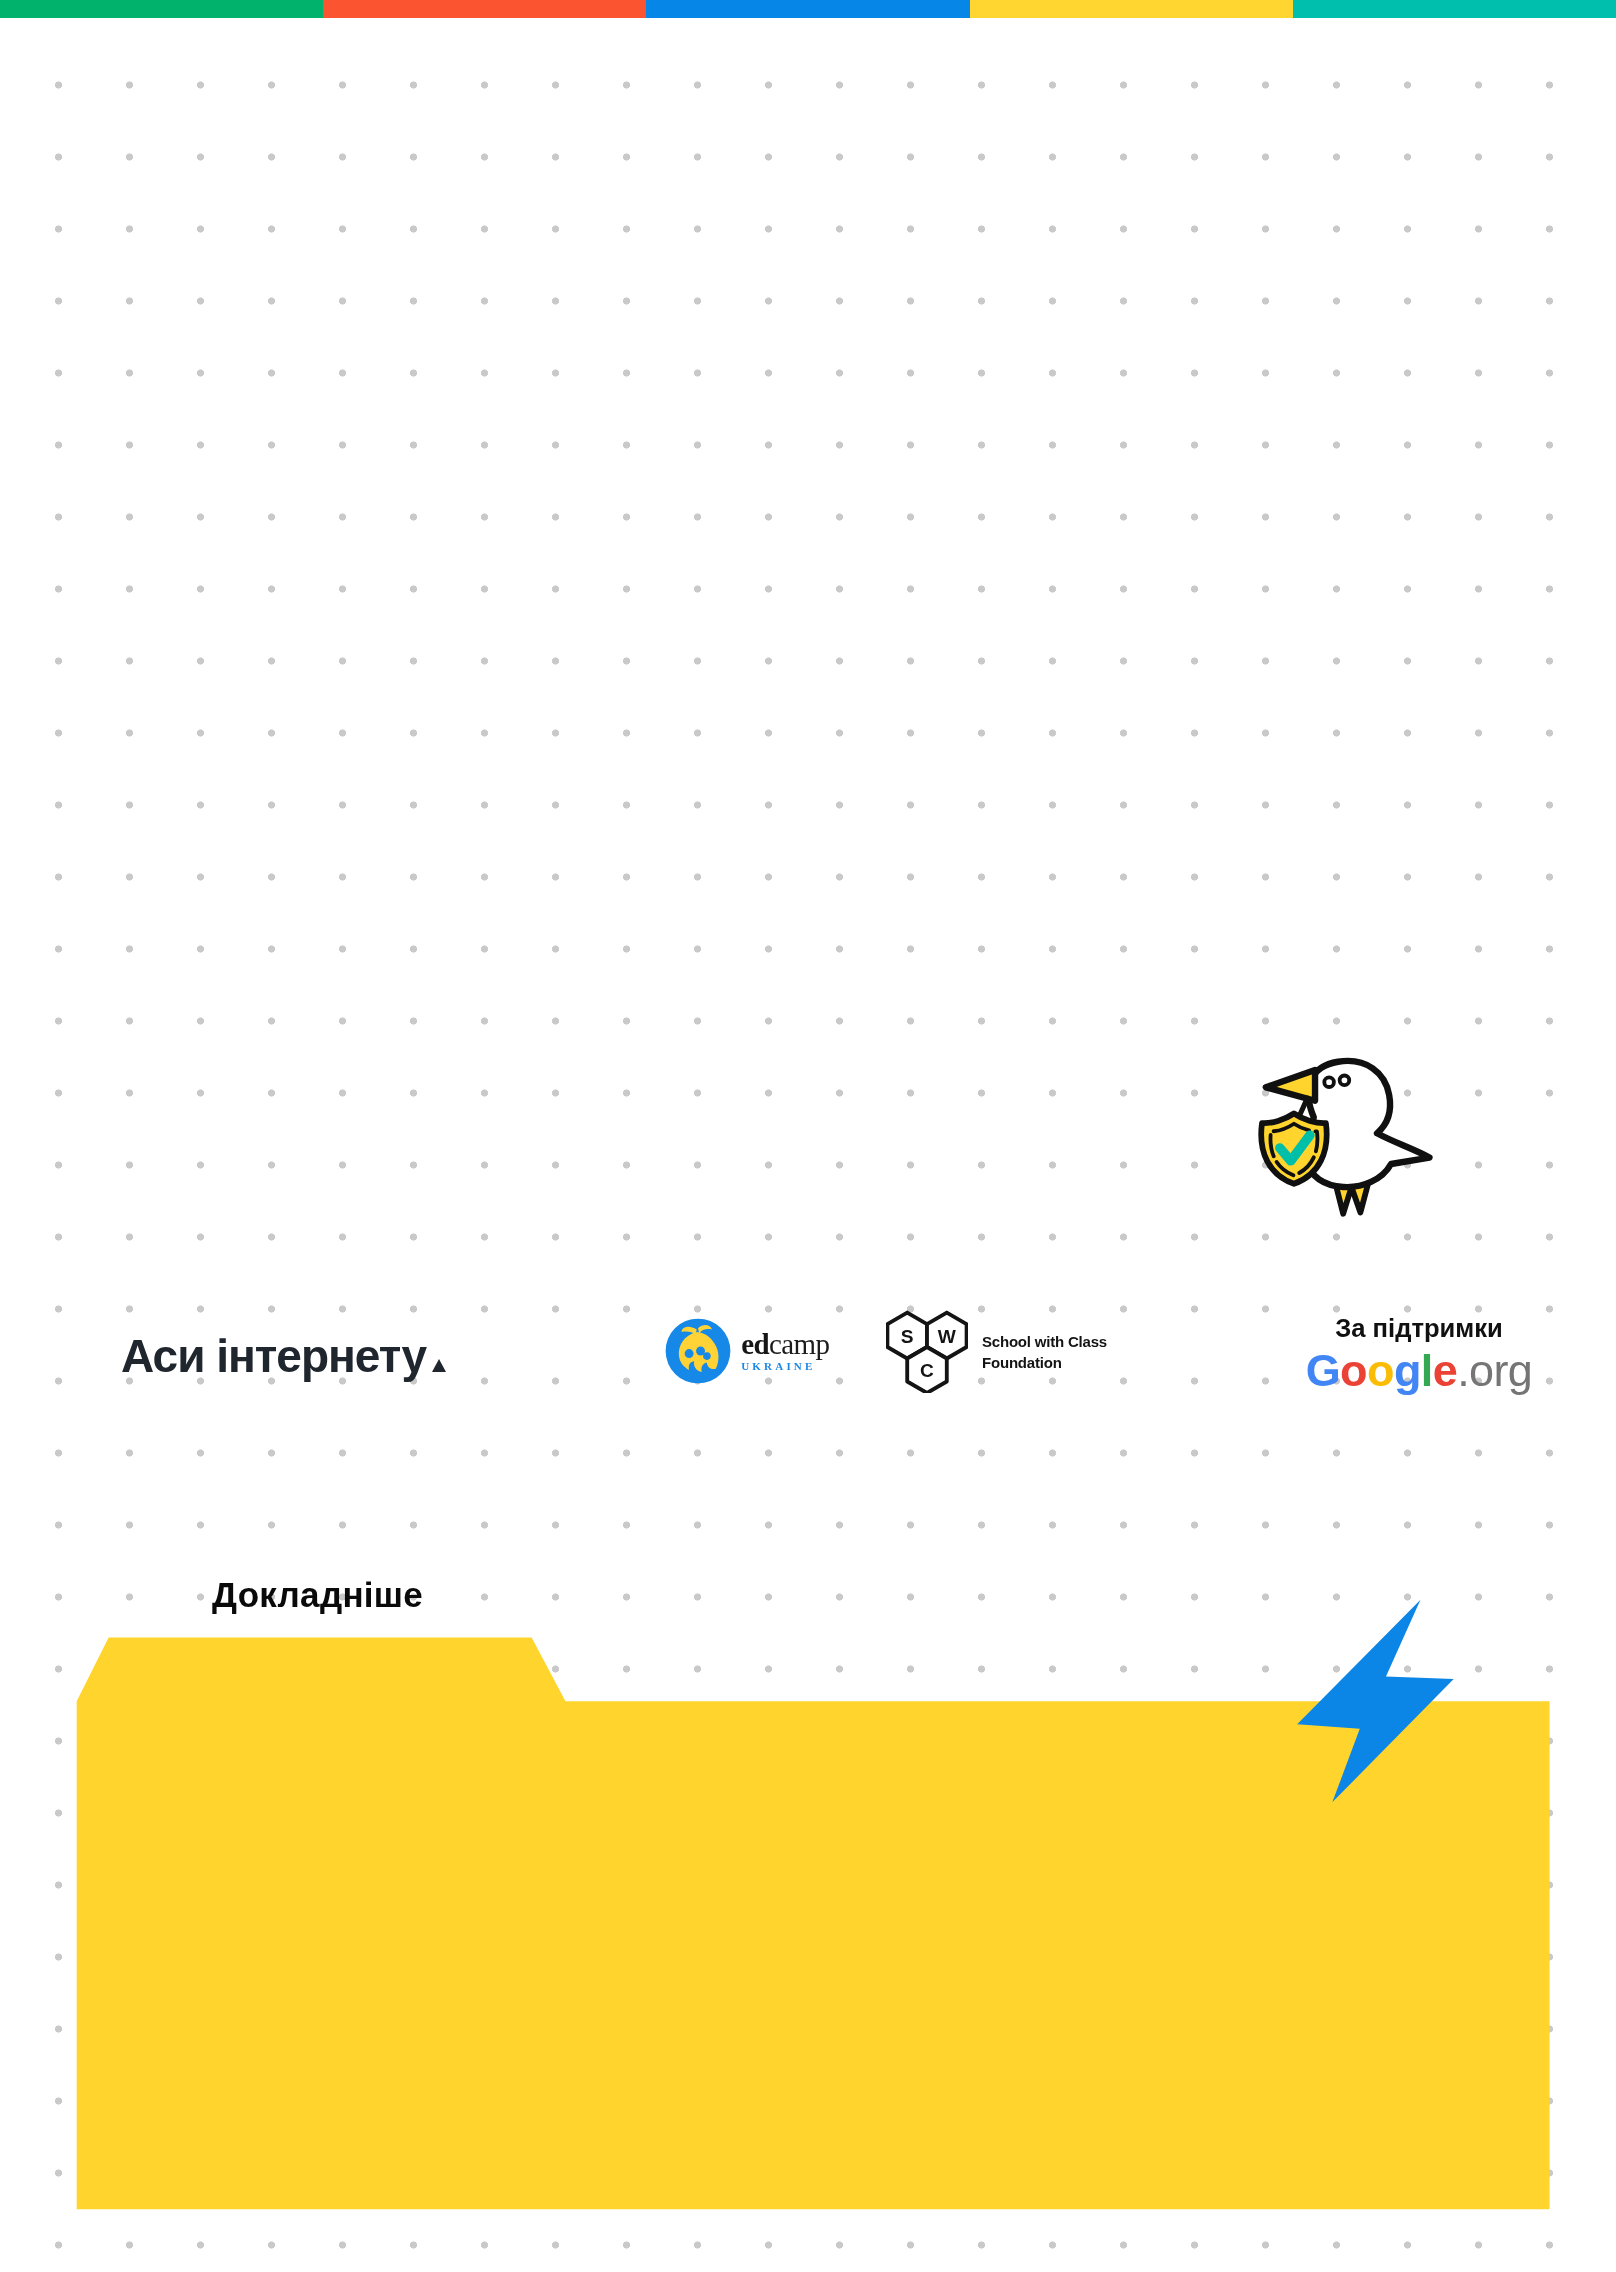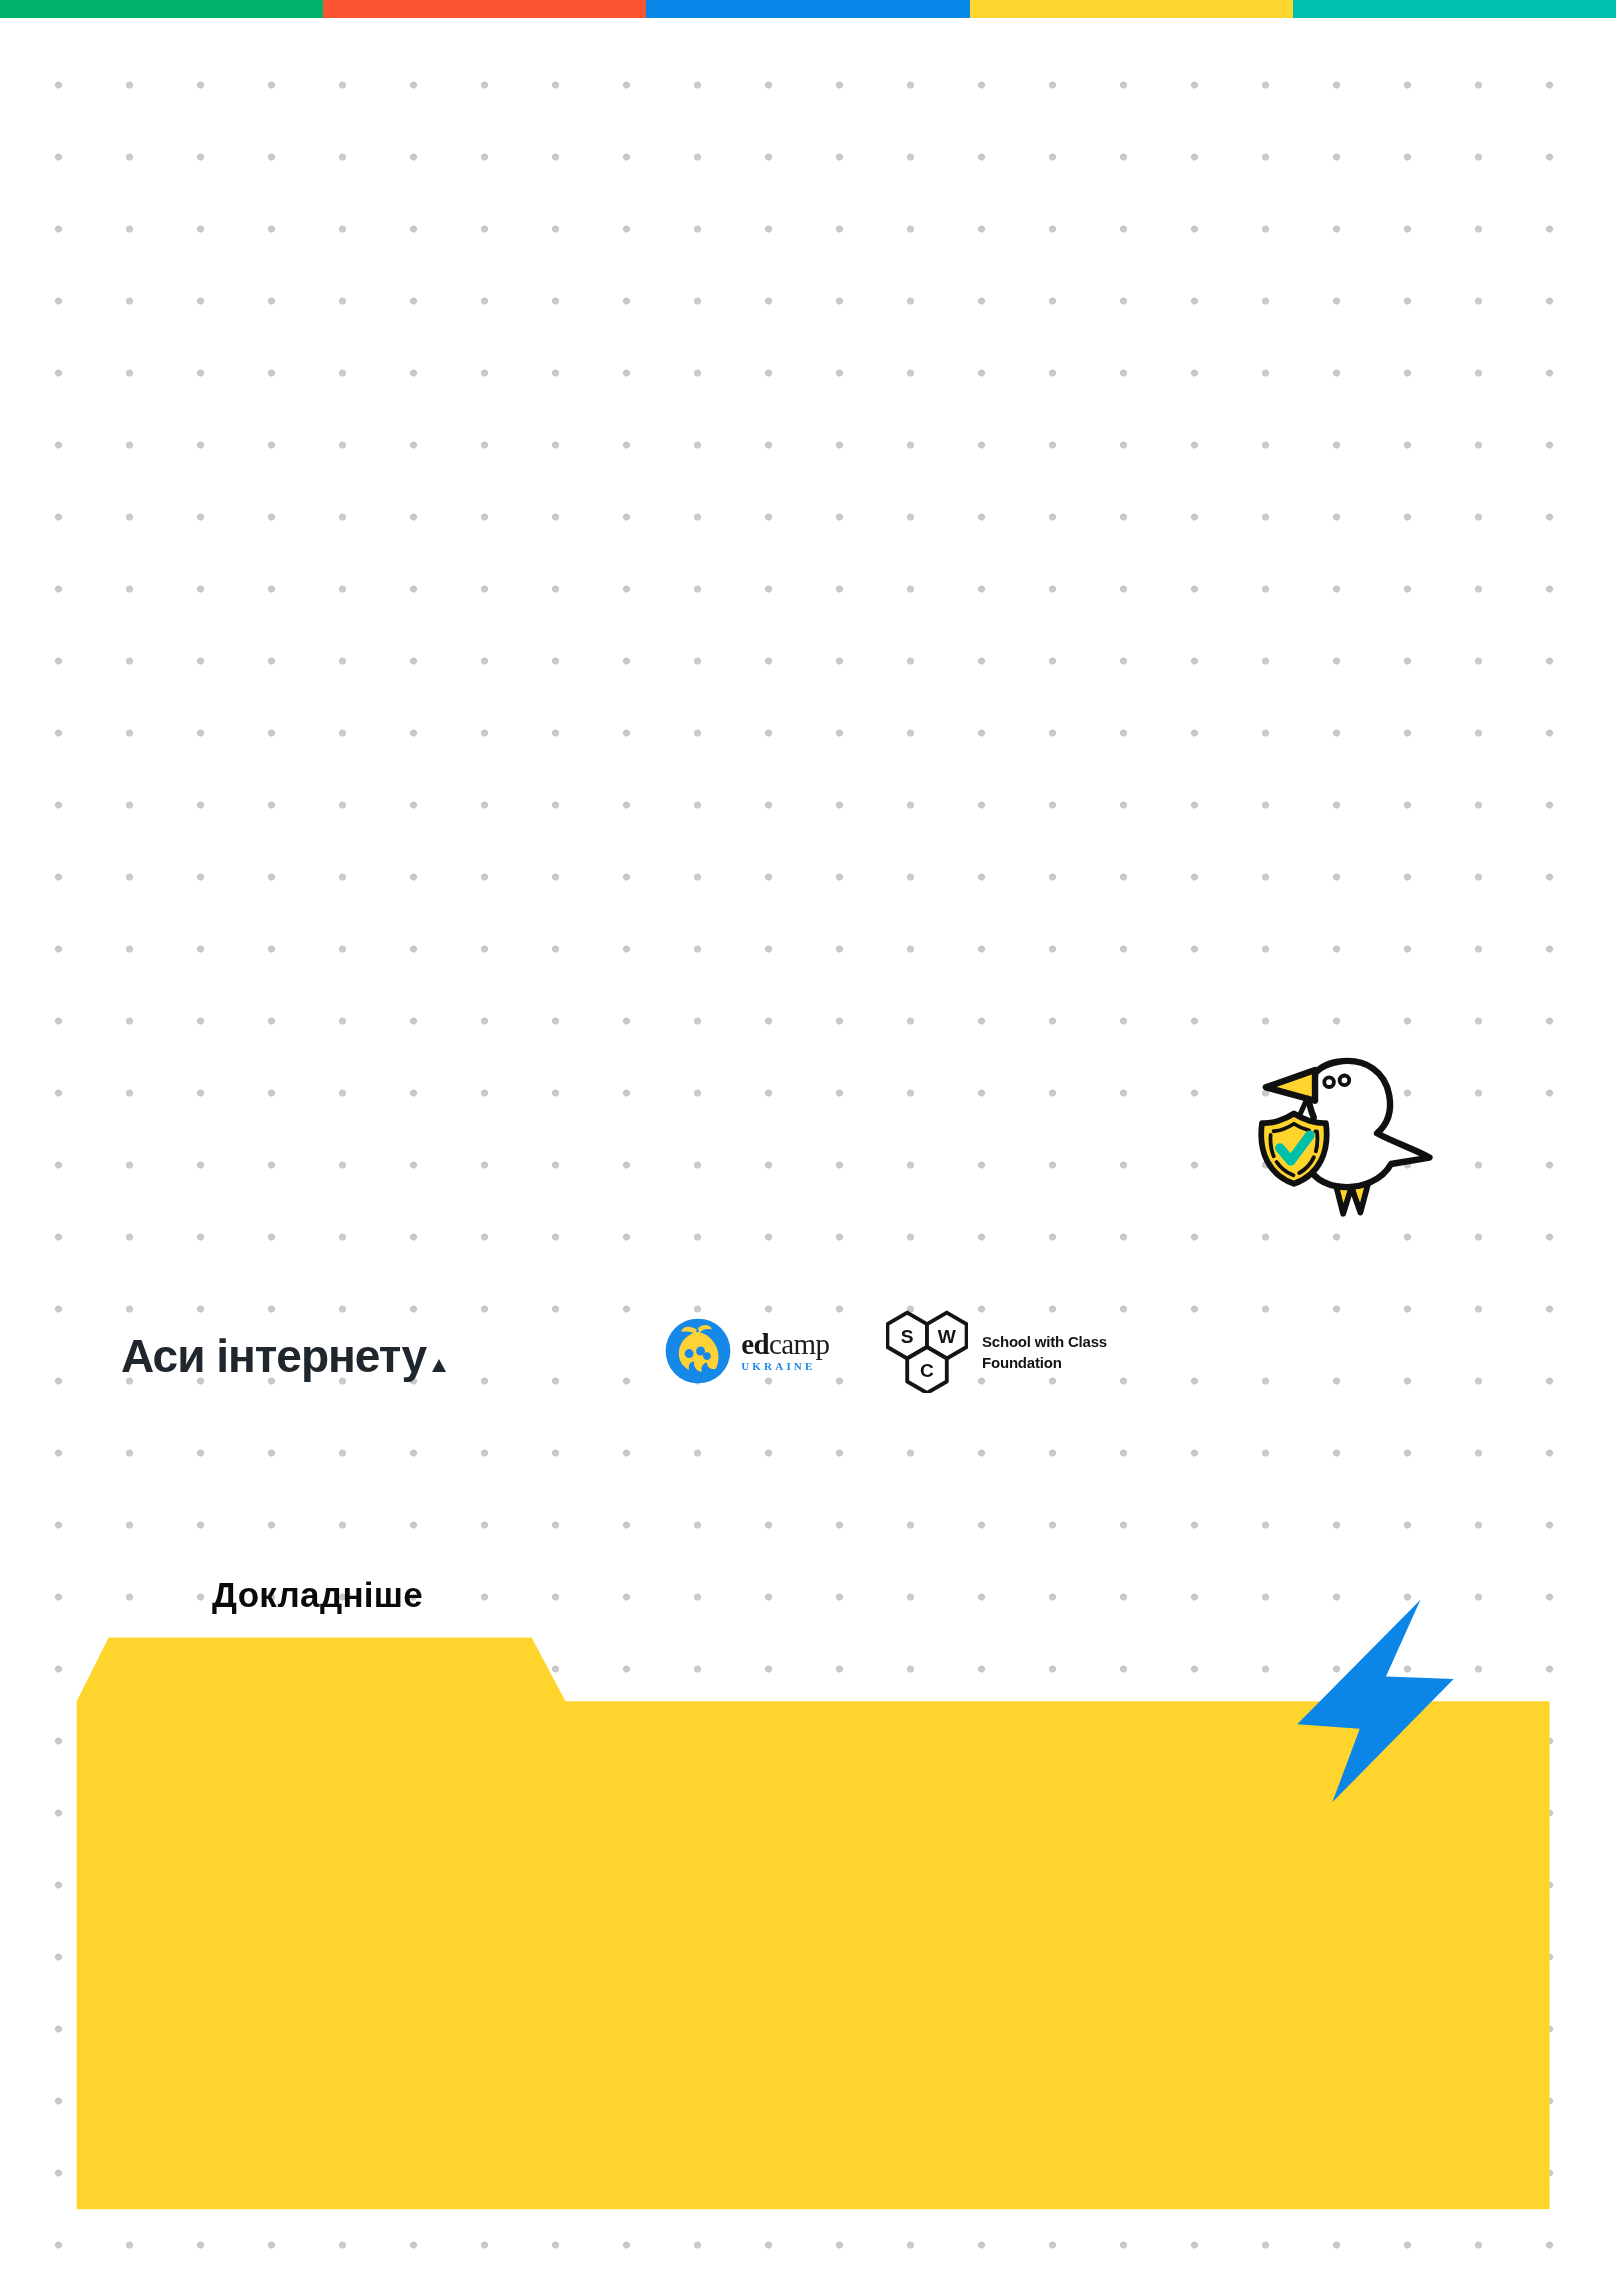--- a/index.html
+++ b/index.html
@@ -161,15 +161,21 @@
       <text class="swc-hex-letter" x="33" y="51" text-anchor="middle">S</text>
       <text class="swc-hex-letter" x="95" y="51" text-anchor="middle">W</text>
       <text class="swc-hex-letter" x="64" y="105" text-anchor="middle">C</text>
     </svg>
     <div class="swc-text">
       <div>School with Class</div>
       <div>Foundation</div>
     </div>
   </div>
 
+  <div class="support">
+    <div class="support-label">За підтримки</div>
+    <div class="google">
+      <span class="gl0">G</span><span class="gl1">o</span><span class="gl2">o</span><span class="gl3">g</span><span class="gl4">l</span><span class="gl5">e</span><span class="g-org">.org</span>
+    </div>
+  </div>
 
 </div>
 
 
 </body></html>

